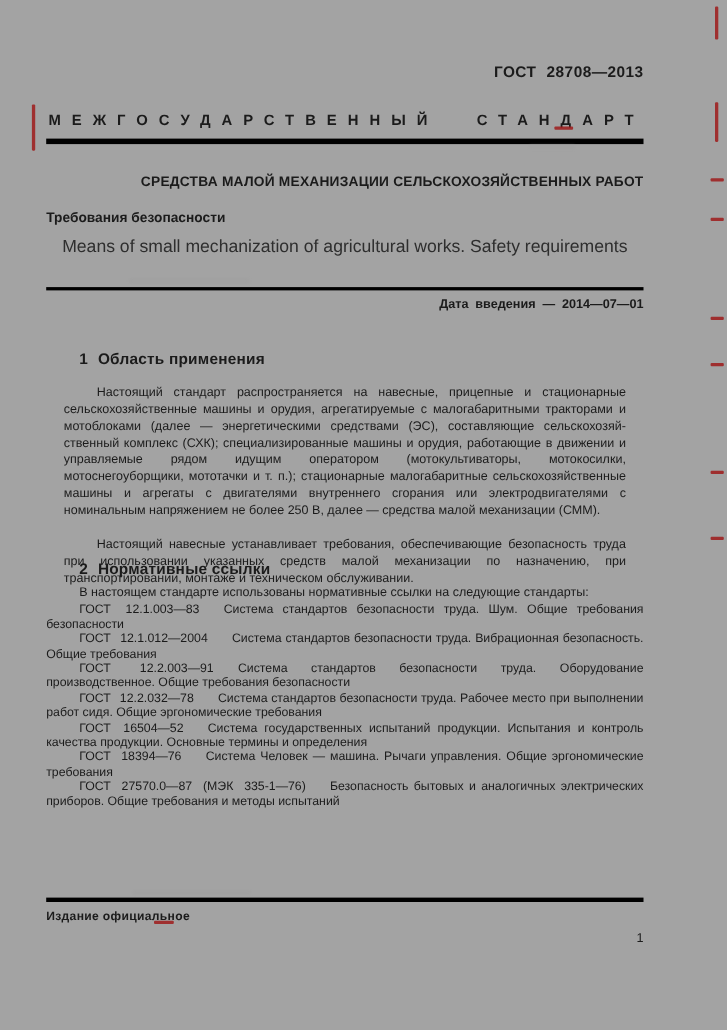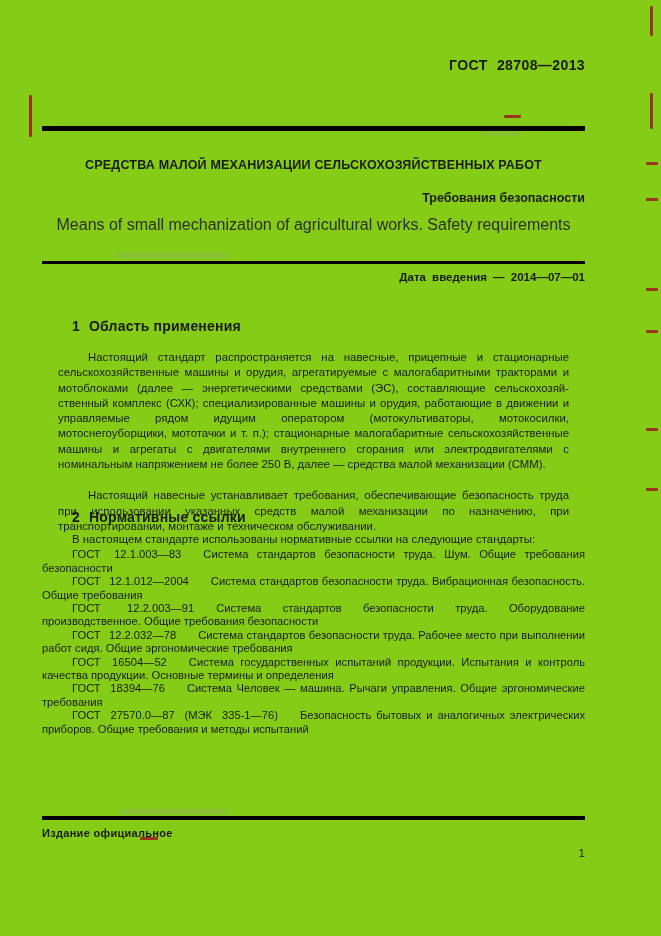--- a/index.html
+++ b/index.html
@@ -1,41 +1,41 @@
 <!DOCTYPE html>
 <html lang="ru"><head>
 <meta charset="utf-8">
 <style>
   html,body { margin:0; padding:0; }
   body { background:#ffffff; }
   .page {
-    position:relative; width:661px; height:936px; background:#84cc16;
+    position:relative; width:661px; height:936px; background:#a3a3a3;
     font-family:"Liberation Sans","DejaVu Sans",sans-serif; color:#1b1b1b;
     overflow:hidden;
   }
   .rule { position:absolute; left:42px; width:543px; background:#000; }
   .rule-header { top:126px; height:4.5px; }
   .rule-date   { top:261px; height:2.5px; }
   .rule-footer { top:816px; height:4px; }
 
   .doc-code {
     position:absolute; top:57px; right:76px;
     font-size:14px; font-weight:700; letter-spacing:0.4px; word-spacing:5px;
   }
   .band {
     position:absolute; top:102px; left:44px; width:543px;
     font-size:13.5px; font-weight:700; letter-spacing:10px; word-spacing:21px;
     white-space:nowrap;
   }
   .title-ru {
-    position:absolute; top:158px; left:42px; width:543px; text-align:center;
+    position:absolute; top:158px; left:42px; width:543px; text-align:right;
     font-size:12.5px; font-weight:700; letter-spacing:0.2px;
   }
   .subtitle-ru {
-    position:absolute; top:191px; left:42px; width:543px; text-align:right;
+    position:absolute; top:191px; left:42px; width:543px; text-align:left;
     font-size:12.5px; font-weight:700;
   }
   .title-en {
     position:absolute; top:216px; left:42px; width:543px; text-align:center;
     font-size:16px; color:#2e2e2e;
   }
   .date-line {
     position:absolute; top:271px; left:42px; width:543px; text-align:right;
     font-size:11.5px; font-weight:700; word-spacing:3px;
   }
@@ -81,20 +81,21 @@
   .pm-m1  { left:504px; top:115px; width:17px; height:3px; }
   .pm-m2  { left:140px; top:837px; width:18px; height:3px; }
 </style>
 </head>
 <body>
 
 <div class="page">
 
   <div class="doc-code">ГОСТ 28708—2013</div>
 
+  <div class="band">МЕЖГОСУДАРСТВЕННЫЙ СТАНДАРТ</div>
   <div class="rule rule-header"></div>
 
   <div class="title-ru">СРЕДСТВА МАЛОЙ МЕХАНИЗАЦИИ СЕЛЬСКОХОЗЯЙСТВЕННЫХ РАБОТ</div>
   <div class="subtitle-ru">Требования безопасности</div>
   <div class="title-en">Means of small mechanization of agricultural works. Safety requirements</div>
 
   <div class="rule rule-date"></div>
   <div class="date-line">Дата введения — 2014—07—01</div>
 
   <div class="sec sec-scope">

